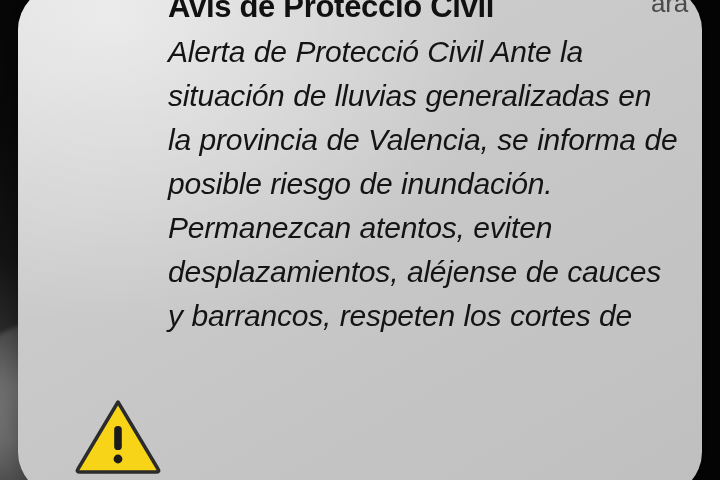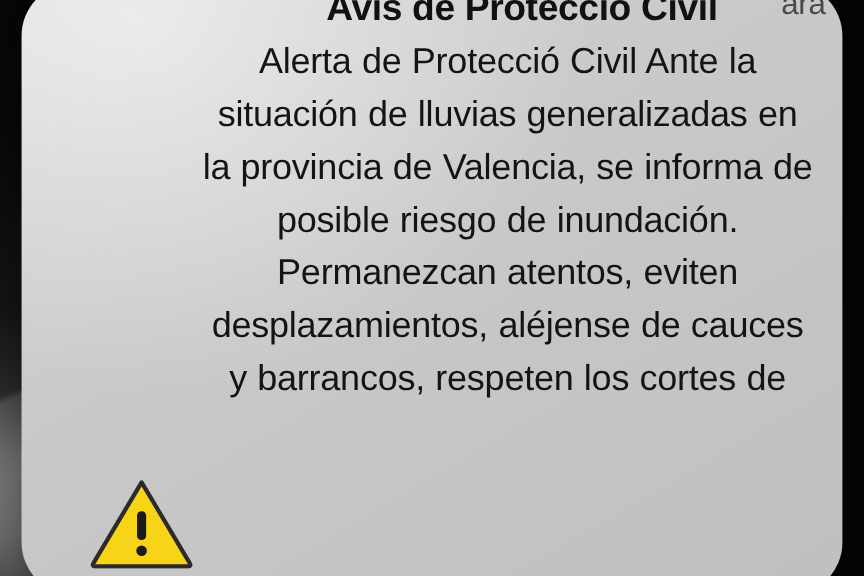--- a/index.html
+++ b/index.html
@@ -12,21 +12,20 @@
     height: 480px;
     overflow: hidden;
     font-family: "Liberation Sans", sans-serif;
   }
   .screen {
     position: relative;
     width: 720px;
     height: 480px;
     background: #22c55e;
     overflow: hidden;
-    text-align: center;
   }
   
   .wallpaper {
     position: absolute;
     inset: 0;
     background:
       radial-gradient(circle at 2% 92%, #6a6a6a 0%, #3a3a3a 9%, #161616 22%, #0a0a0a 38%, #050505 60%),
       linear-gradient(180deg, #0d0d0d 0%, #060606 100%);
   }
   .wallpaper-shape {
@@ -78,20 +77,21 @@
   }
 
   .alert-text {
     font-size: 30px;
     color: #141414;
     line-height: 44px;
     letter-spacing: -0.2px;
     margin: 4px 0 0 0;
     width: 510px;
     word-spacing: 0.5px;
+    font-style: italic;
   }
 
   
   .corner-label {
     position: absolute;
     right: 14px;
     top: 2px;
     font-size: 26px;
     color: #4a4a4a;
     letter-spacing: -0.2px;

